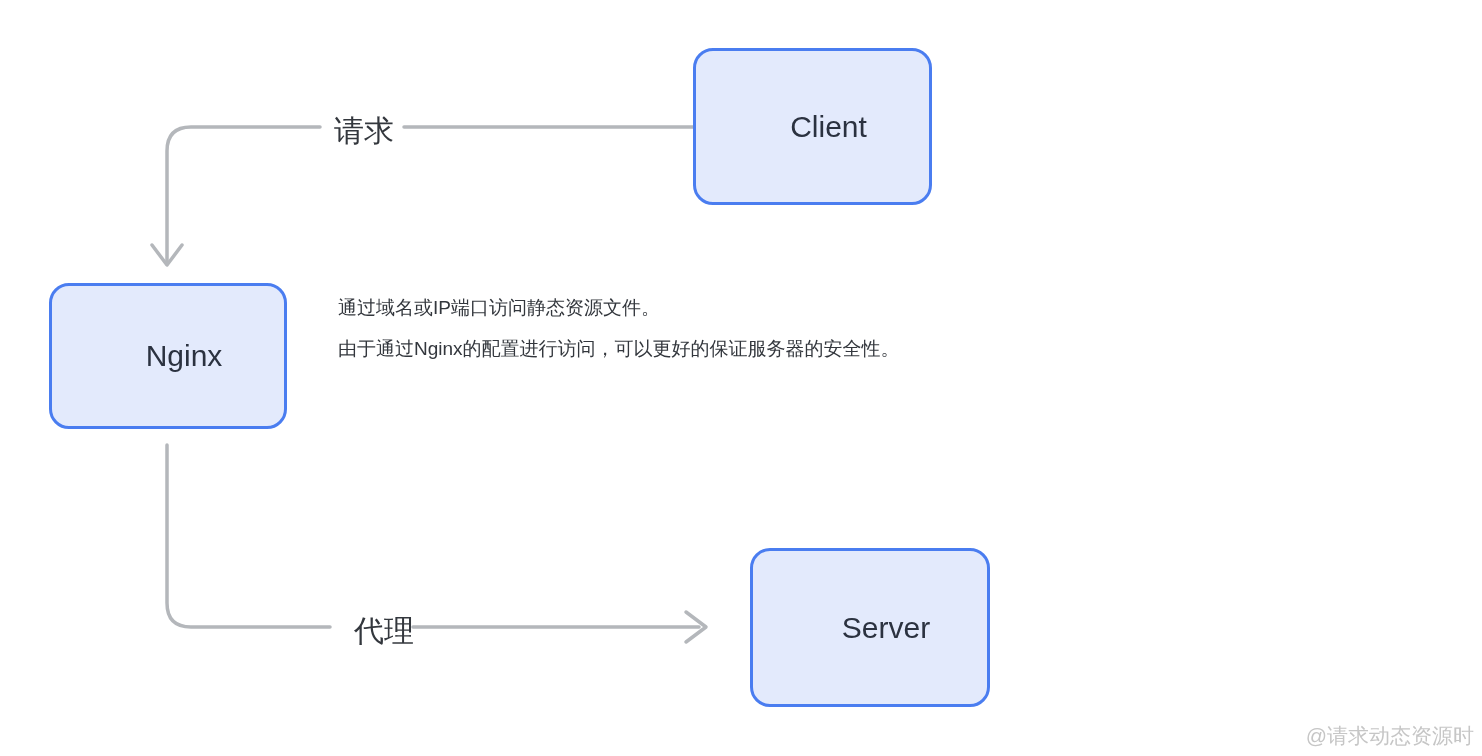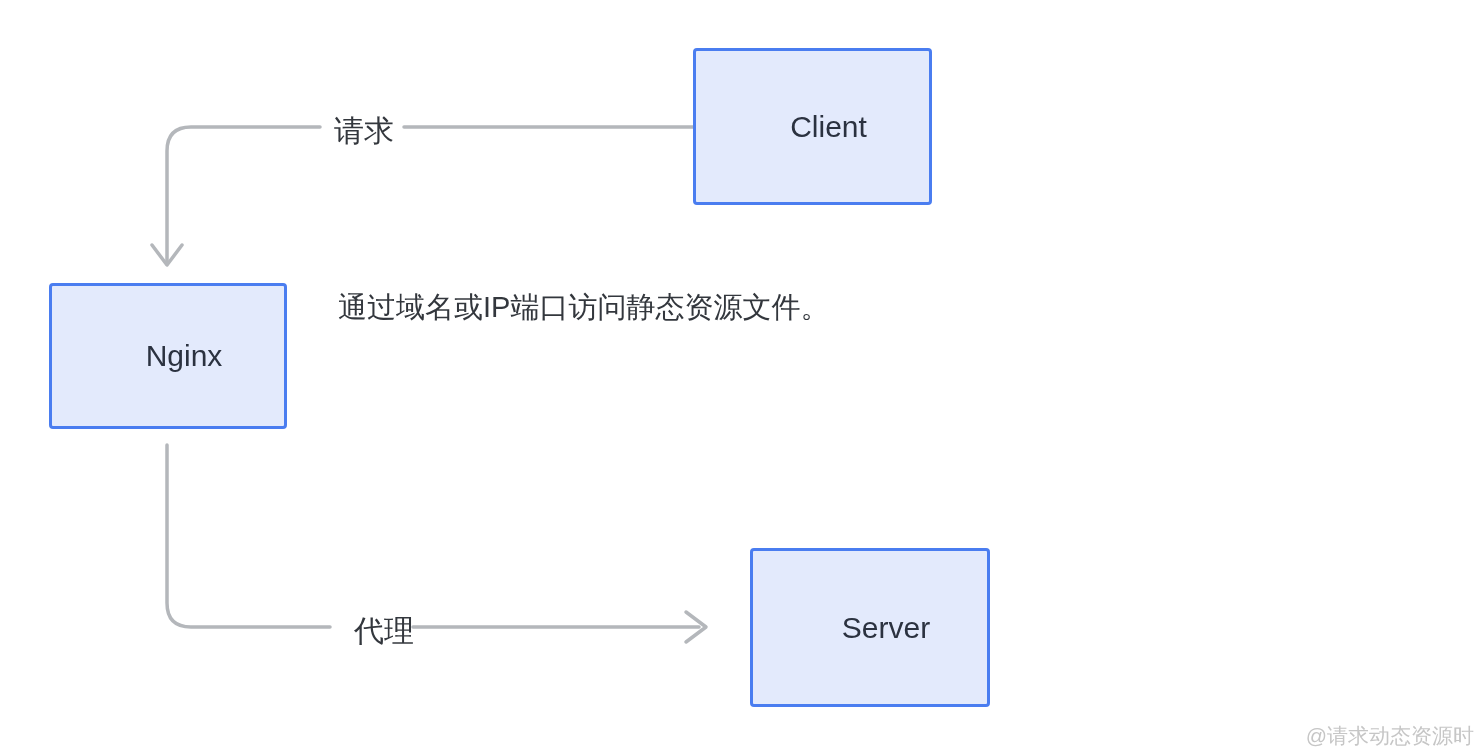--- a/index.html
+++ b/index.html
@@ -27,21 +27,21 @@
     stroke: var(--connector, #b4b7bb);
     stroke-width: 3.5;
     stroke-linecap: round;
     stroke-linejoin: round;
   }
   .node {
     position: absolute;
     box-sizing: border-box;
     border: 3px solid var(--node-border, #4a7df0);
     background: var(--node-fill, #e3eafc);
-    border-radius: 4px;
+    border-radius: 20px;
     display: flex;
     align-items: center;
     justify-content: center;
     font-size: 30px;
     color: var(--node-text, #2b3240);
     padding-left: 32px;
   }
   .node-client { left: 693px; top: 48px;  width: 239px; height: 157px; }
   .node-nginx  { left: 49px;  top: 283px; width: 238px; height: 146px; }
   .node-server { left: 750px; top: 548px; width: 240px; height: 159px; }
@@ -50,21 +50,21 @@
     font-size: 30px;
     color: var(--body-text, #33373d);
     white-space: nowrap;
   }
   .edge-label-request { left: 334px; top: 111px; }
   .edge-label-proxy   { left: 354px; top: 611px; }
   .notes {
     position: absolute;
     left: 338px;
     top: 287px;
-    font-size: 29px;
+    font-size: 19px;
     line-height: 41px;
     color: var(--body-text, #33373d);
     white-space: nowrap;
   }
   .watermark {
     position: absolute;
     right: 8px;
     bottom: 6px;
     font-size: 21px;
     color: var(--watermark, #c6c6c6);
@@ -100,17 +100,18 @@
 
   <div class="node node-server">
     <span>Server</span>
   </div>
 
   <div class="edge-label edge-label-request">请求</div>
   <div class="edge-label edge-label-proxy">代理</div>
 
   <div class="notes">
     <div>通过域名或IP端口访问静态资源文件。</div>
+    <div>由于通过Nginx的配置进行访问，可以更好的保证服务器的安全性。</div>
   </div>
 
   <div class="watermark">@请求动态资源时</div>
 
 </div>
 
 </body></html>

